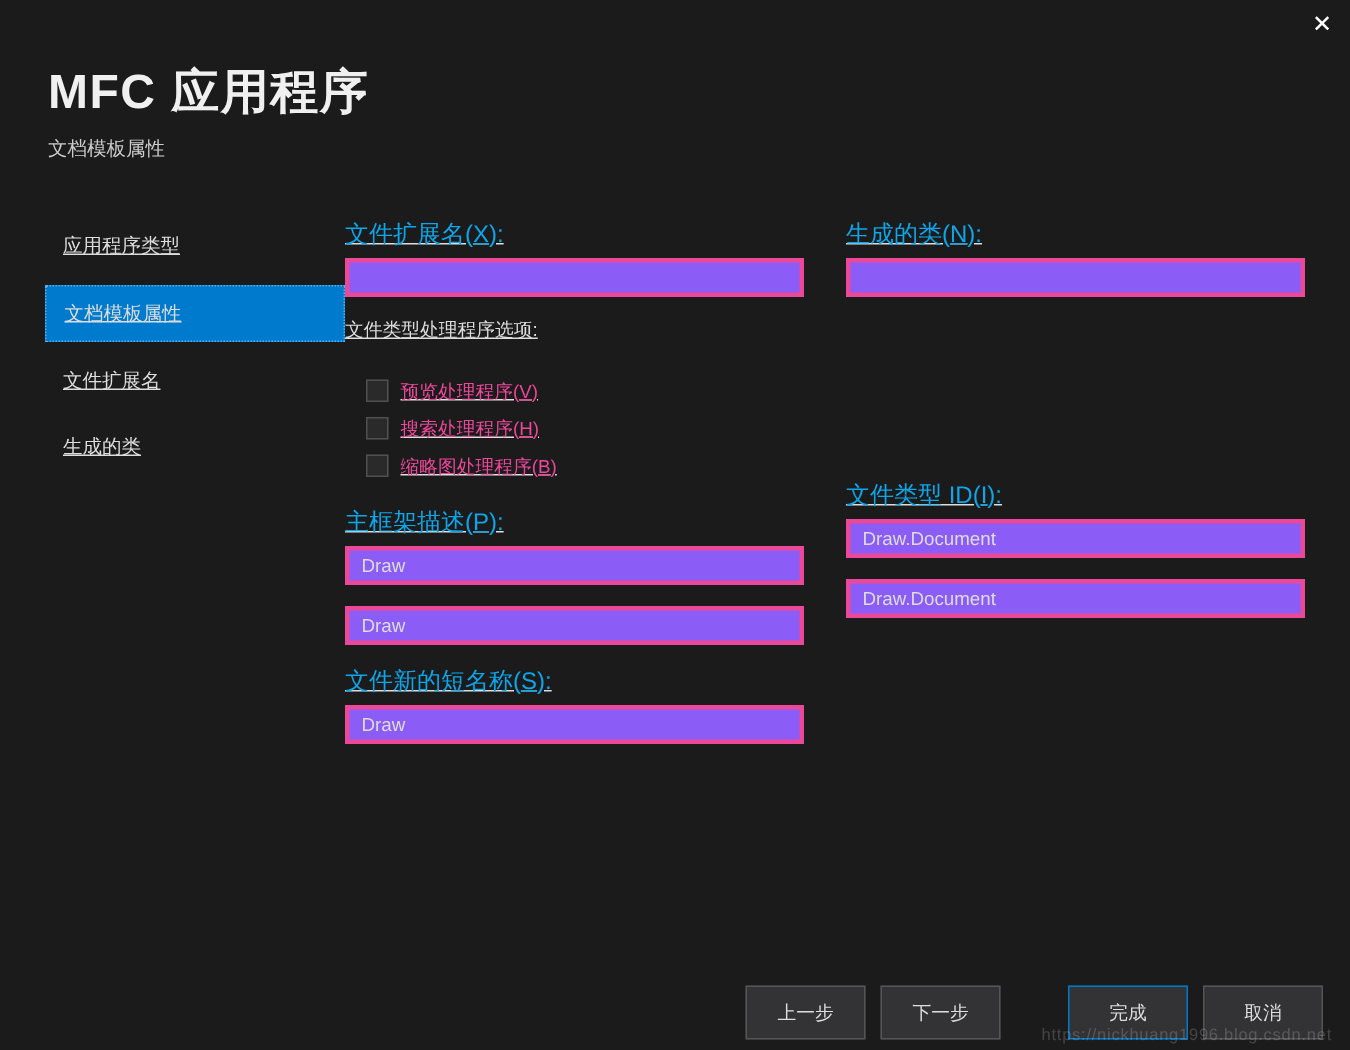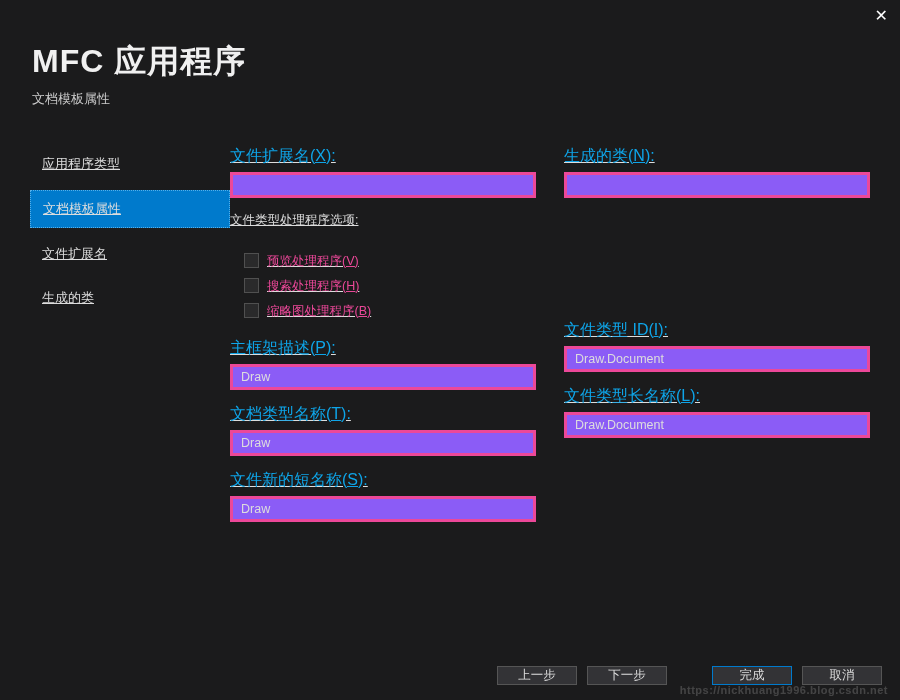--- a/index.html
+++ b/index.html
@@ -32,27 +32,27 @@
   .group-title { font-size:12.5px; color:#ddd; margin-bottom:20px; }
   .chk-row { display:flex; align-items:flex-start; padding:4px 0 4px 14px; font-size:12.5px; color:#ec4899; }
   .chk-row .box { width:15px; height:15px; border:1px solid #505050; background:#2a2a2b; margin-right:8px; flex:none; }
 
   .footer {
     position:absolute; bottom:0; left:0; right:0; height:50px;
     display:flex; justify-content:flex-end; align-items:center;
     padding-right:18px; gap:10px;
   }
   .btn {
-    min-width:80px; height:19px; background:#333336; border:1px solid #555;
+    min-width:80px; height:36px; background:#333336; border:1px solid #555;
     color:#ddd; font-size:12.5px; display:flex; align-items:center; justify-content:center;
     cursor:pointer;
   }
   .btn.primary { border:1.5px solid #007acc;margin-left:35px; }
 
-  .watermark { position:absolute; bottom:4px; right:12px; font-size:11px; color:rgba(255,255,255,0.18); letter-spacing:0.5px; pointer-events:none;font-weight:bold; }
+  .watermark { position:absolute; bottom:4px; right:12px; font-size:11px; color:rgba(255,255,255,0.18); letter-spacing:0.5px; pointer-events:none; }
 </style>
 </head>
 <body>
 
 <span class="close-x">✕</span>
 
 <div class="header">
   <h1>MFC 应用程序</h1>
   <div class="sub">文档模板属性</div>
 </div>
@@ -87,21 +87,20 @@
           <span><span>缩略图处理程序(</span><span class="u">B</span><span>)</span></span>
         </div>
       </div>
 
       <div class="field">
         <label><span>主框架描述(</span><span class="u">P</span><span>):</span></label>
         <input type="text" value="Draw" style="">
       </div>
 
       <div class="field">
-        <label><span>文档类型名称(</span><span class="u">T</span><span>):</span></label>
         <input type="text" value="Draw" style="">
       </div>
 
       <div class="field">
         <label><span>文件新的短名称(</span><span class="u">S</span><span>):</span></label>
         <input type="text" value="Draw" style="">
       </div>
     </div>
 
     <div class="col">
@@ -111,21 +110,20 @@
       </div>
 
       <div style="height:108px"></div>
 
       <div class="field">
         <label><span>文件类型 ID(</span><span class="u">I</span><span>):</span></label>
         <input type="text" value="Draw.Document" style="">
       </div>
 
       <div class="field">
-        <label><span>文件类型长名称(</span><span class="u">L</span><span>):</span></label>
         <input type="text" value="Draw.Document" style="">
       </div>
     </div>
   </div>
 </div>
 
 <div class="footer">
   <div class="btn">
       <span>上一步</span>
     </div>

